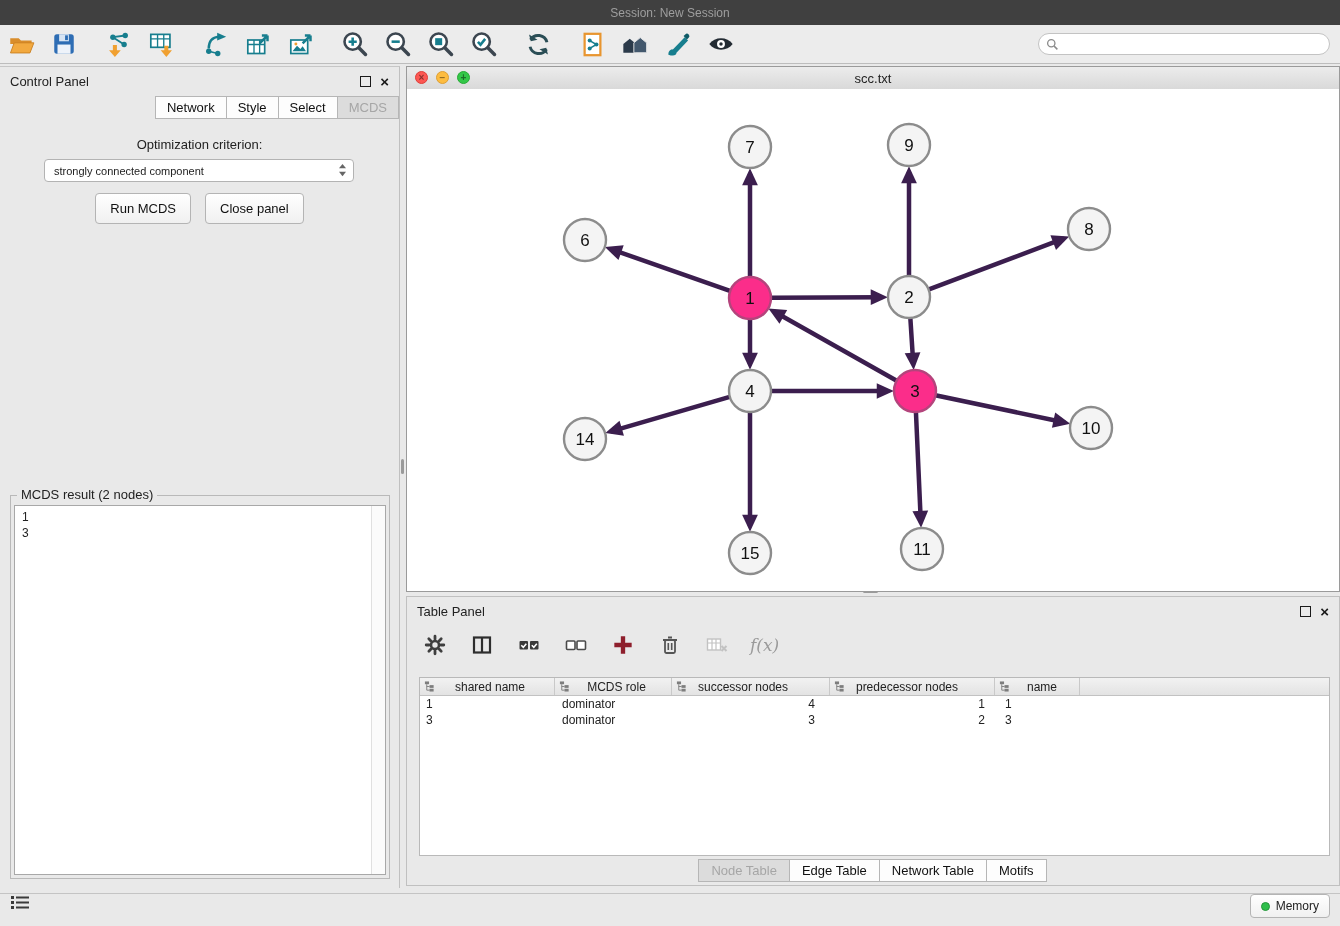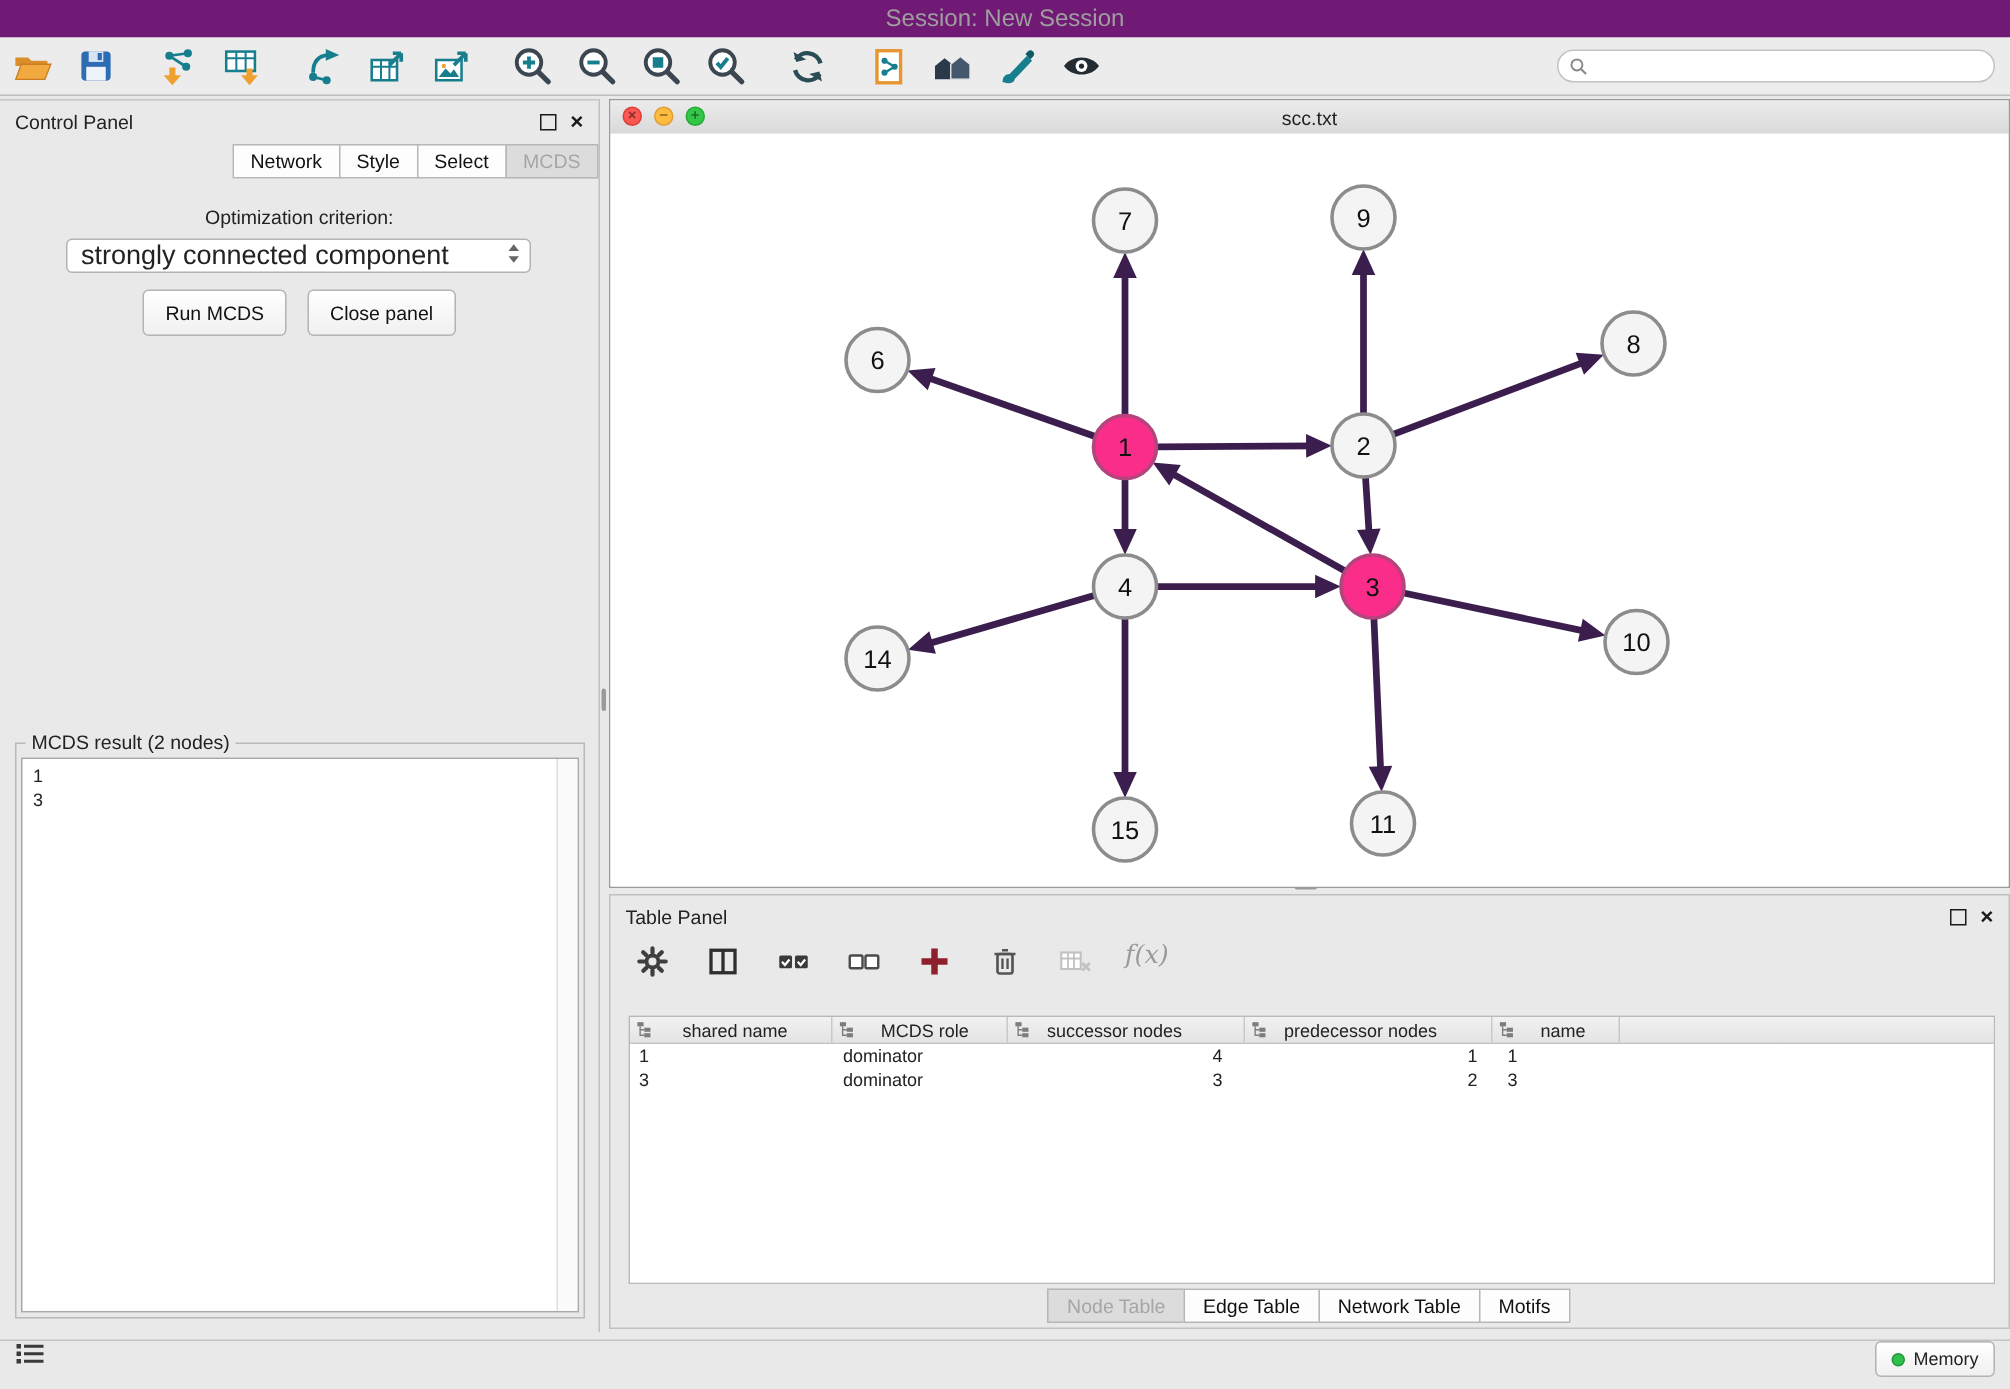--- a/index.html
+++ b/index.html
@@ -1,21 +1,21 @@
 <!DOCTYPE html>
 <html><head>
 <meta charset="utf-8">
 <style>
   html,body{margin:0;padding:0;}
   #app{position:relative;width:1340px;height:926px;background:#e9e9e9;
        font-family:"Liberation Sans",sans-serif;overflow:hidden;color:#222;}
 
   
-  .titlebar{position:absolute;left:0;top:0;width:1340px;height:25px;background:#701a75;
-            display:flex;align-items:center;justify-content:center;font-size:16px;color:#9e9e9e;}
+  .titlebar{position:absolute;left:0;top:0;width:1340px;height:25px;background:#404040;
+            display:flex;align-items:center;justify-content:center;font-size:12px;color:#9e9e9e;}
 
   
   .toolbar{position:absolute;left:0;top:25px;width:1340px;height:39px;background:#ececec;
            border-bottom:1px solid #bdbdbd;display:flex;align-items:center;padding:0 0 0 6px;box-sizing:border-box;}
   .tbi{width:30px;height:32px;margin-right:13px;display:flex;align-items:center;justify-content:center;flex:0 0 auto;}
   .tb-gap{width:11px;flex:0 0 auto;}
   .search-field{margin-left:auto;margin-right:10px;width:292px;height:22px;background:#fff;
                 border:1px solid #c3c3c3;border-radius:12px;display:flex;align-items:center;padding:0 7px;box-sizing:border-box;}
   .search-field input{border:none;outline:none;flex:1;font-size:12px;margin-left:5px;font-family:"Liberation Sans",sans-serif;background:transparent;}
 
@@ -24,21 +24,21 @@
                  border-top:1px solid #c6c6c6;border-right:1px solid #c0c0c0;box-sizing:border-box;}
   .panel-head{height:28px;display:flex;align-items:center;padding:0 10px;font-size:13px;}
   .win-btns{margin-left:auto;display:flex;align-items:center;gap:9px;}
   .float-btn{width:9px;height:9px;border:1.5px solid #1a1a1a;display:inline-block;}
   .x-btn{font-size:15px;font-weight:bold;color:#1a1a1a;line-height:1;}
   .cp-tabs{display:flex;justify-content:flex-end;margin-top:1px;}
   .cp-tab{font-size:13px;padding:3px 11px;background:#fdfdfd;border:1px solid #b6b6b6;margin-left:-1px;color:#111;}
   .cp-tab.active{background:#dcdcdc;color:#a6a6a6;}
   .opt-label{position:absolute;left:0;top:70px;width:100%;text-align:center;font-size:13px;}
   .cp-dropdown{position:absolute;left:44px;top:92px;width:310px;height:23px;background:#fff;border:1px solid #b3b3b3;
-               border-radius:4px;display:flex;align-items:center;padding:0 6px 0 9px;box-sizing:border-box;font-size:18px;}
+               border-radius:4px;display:flex;align-items:center;padding:0 6px 0 9px;box-sizing:border-box;font-size:11px;}
   .cp-dropdown .stepper{margin-left:auto;}
   .cp-btn-row{position:absolute;left:0;top:126px;width:100%;display:flex;justify-content:center;gap:14px;}
   .mac-btn{height:21px;padding:4px 14px;background:linear-gradient(#ffffff,#f0f0f0);border:1px solid #b4b4b4;
            border-radius:4px;font-size:13px;display:flex;align-items:center;color:#111;}
   .group-box{position:absolute;left:10px;top:428px;width:380px;height:384px;border:1px solid #b9b9b9;box-sizing:border-box;}
   .group-box .gb-label{position:absolute;top:-9px;left:6px;background:#e9e9e9;padding:0 4px;font-size:13px;}
   .gb-white{position:absolute;left:3px;top:9px;right:3px;bottom:3px;background:#fff;border:1px solid #a8a8a8;overflow:hidden;}
   .gb-lines{padding:3px 0 0 7px;font-size:12px;line-height:16px;}
   .gb-scroll{position:absolute;top:0;right:0;bottom:0;width:13px;background:#fbfbfb;border-left:1px solid #e0e0e0;}
 
@@ -57,21 +57,21 @@
   .nw-canvas svg{display:block;}
   .nw-canvas svg text{font-family:"Liberation Sans",sans-serif;}
 
   
   .v-grip{position:absolute;left:401px;top:459px;width:3px;height:15px;background:#9a9a9a;border-radius:2px;}
   .h-grip{position:absolute;left:863px;top:590px;width:15px;height:3px;background:#9a9a9a;border-radius:2px;}
 
   
   .table-panel{position:absolute;left:406px;top:596px;width:934px;height:290px;background:#e9e9e9;
                border:1px solid #c0c0c0;box-sizing:border-box;}
-  .tp-toolbar{position:absolute;left:14px;top:30px;height:36px;display:flex;align-items:flex-start;gap:20px;}
+  .tp-toolbar{position:absolute;left:14px;top:30px;height:36px;display:flex;align-items:center;gap:20px;}
   .tpi{width:27px;height:27px;display:flex;align-items:center;justify-content:center;}
   .fx{font-family:"DejaVu Serif",serif;font-style:italic;font-size:17px;color:#9a9a9a;}
   .tbl{position:absolute;left:12px;top:80px;width:911px;height:179px;border:1px solid #b9b9b9;box-sizing:border-box;
        display:flex;flex-direction:column;background:#fff;justify-content:space-between;}
   .thead{display:flex;height:17px;background:linear-gradient(#f2f2f2,#e3e3e3);border-bottom:1px solid #c2c2c2;flex:0 0 auto;}
   .th{position:relative;display:flex;align-items:center;justify-content:center;font-size:12px;color:#222;
       border-right:1px solid #c9c9c9;box-sizing:border-box;}
   .th .sort-ic{position:absolute;left:4px;top:3px;}
   .th.filler{border-right:none;flex:1;}
   .trow{display:flex;height:16px;flex:0 0 auto;background:#fff;}

